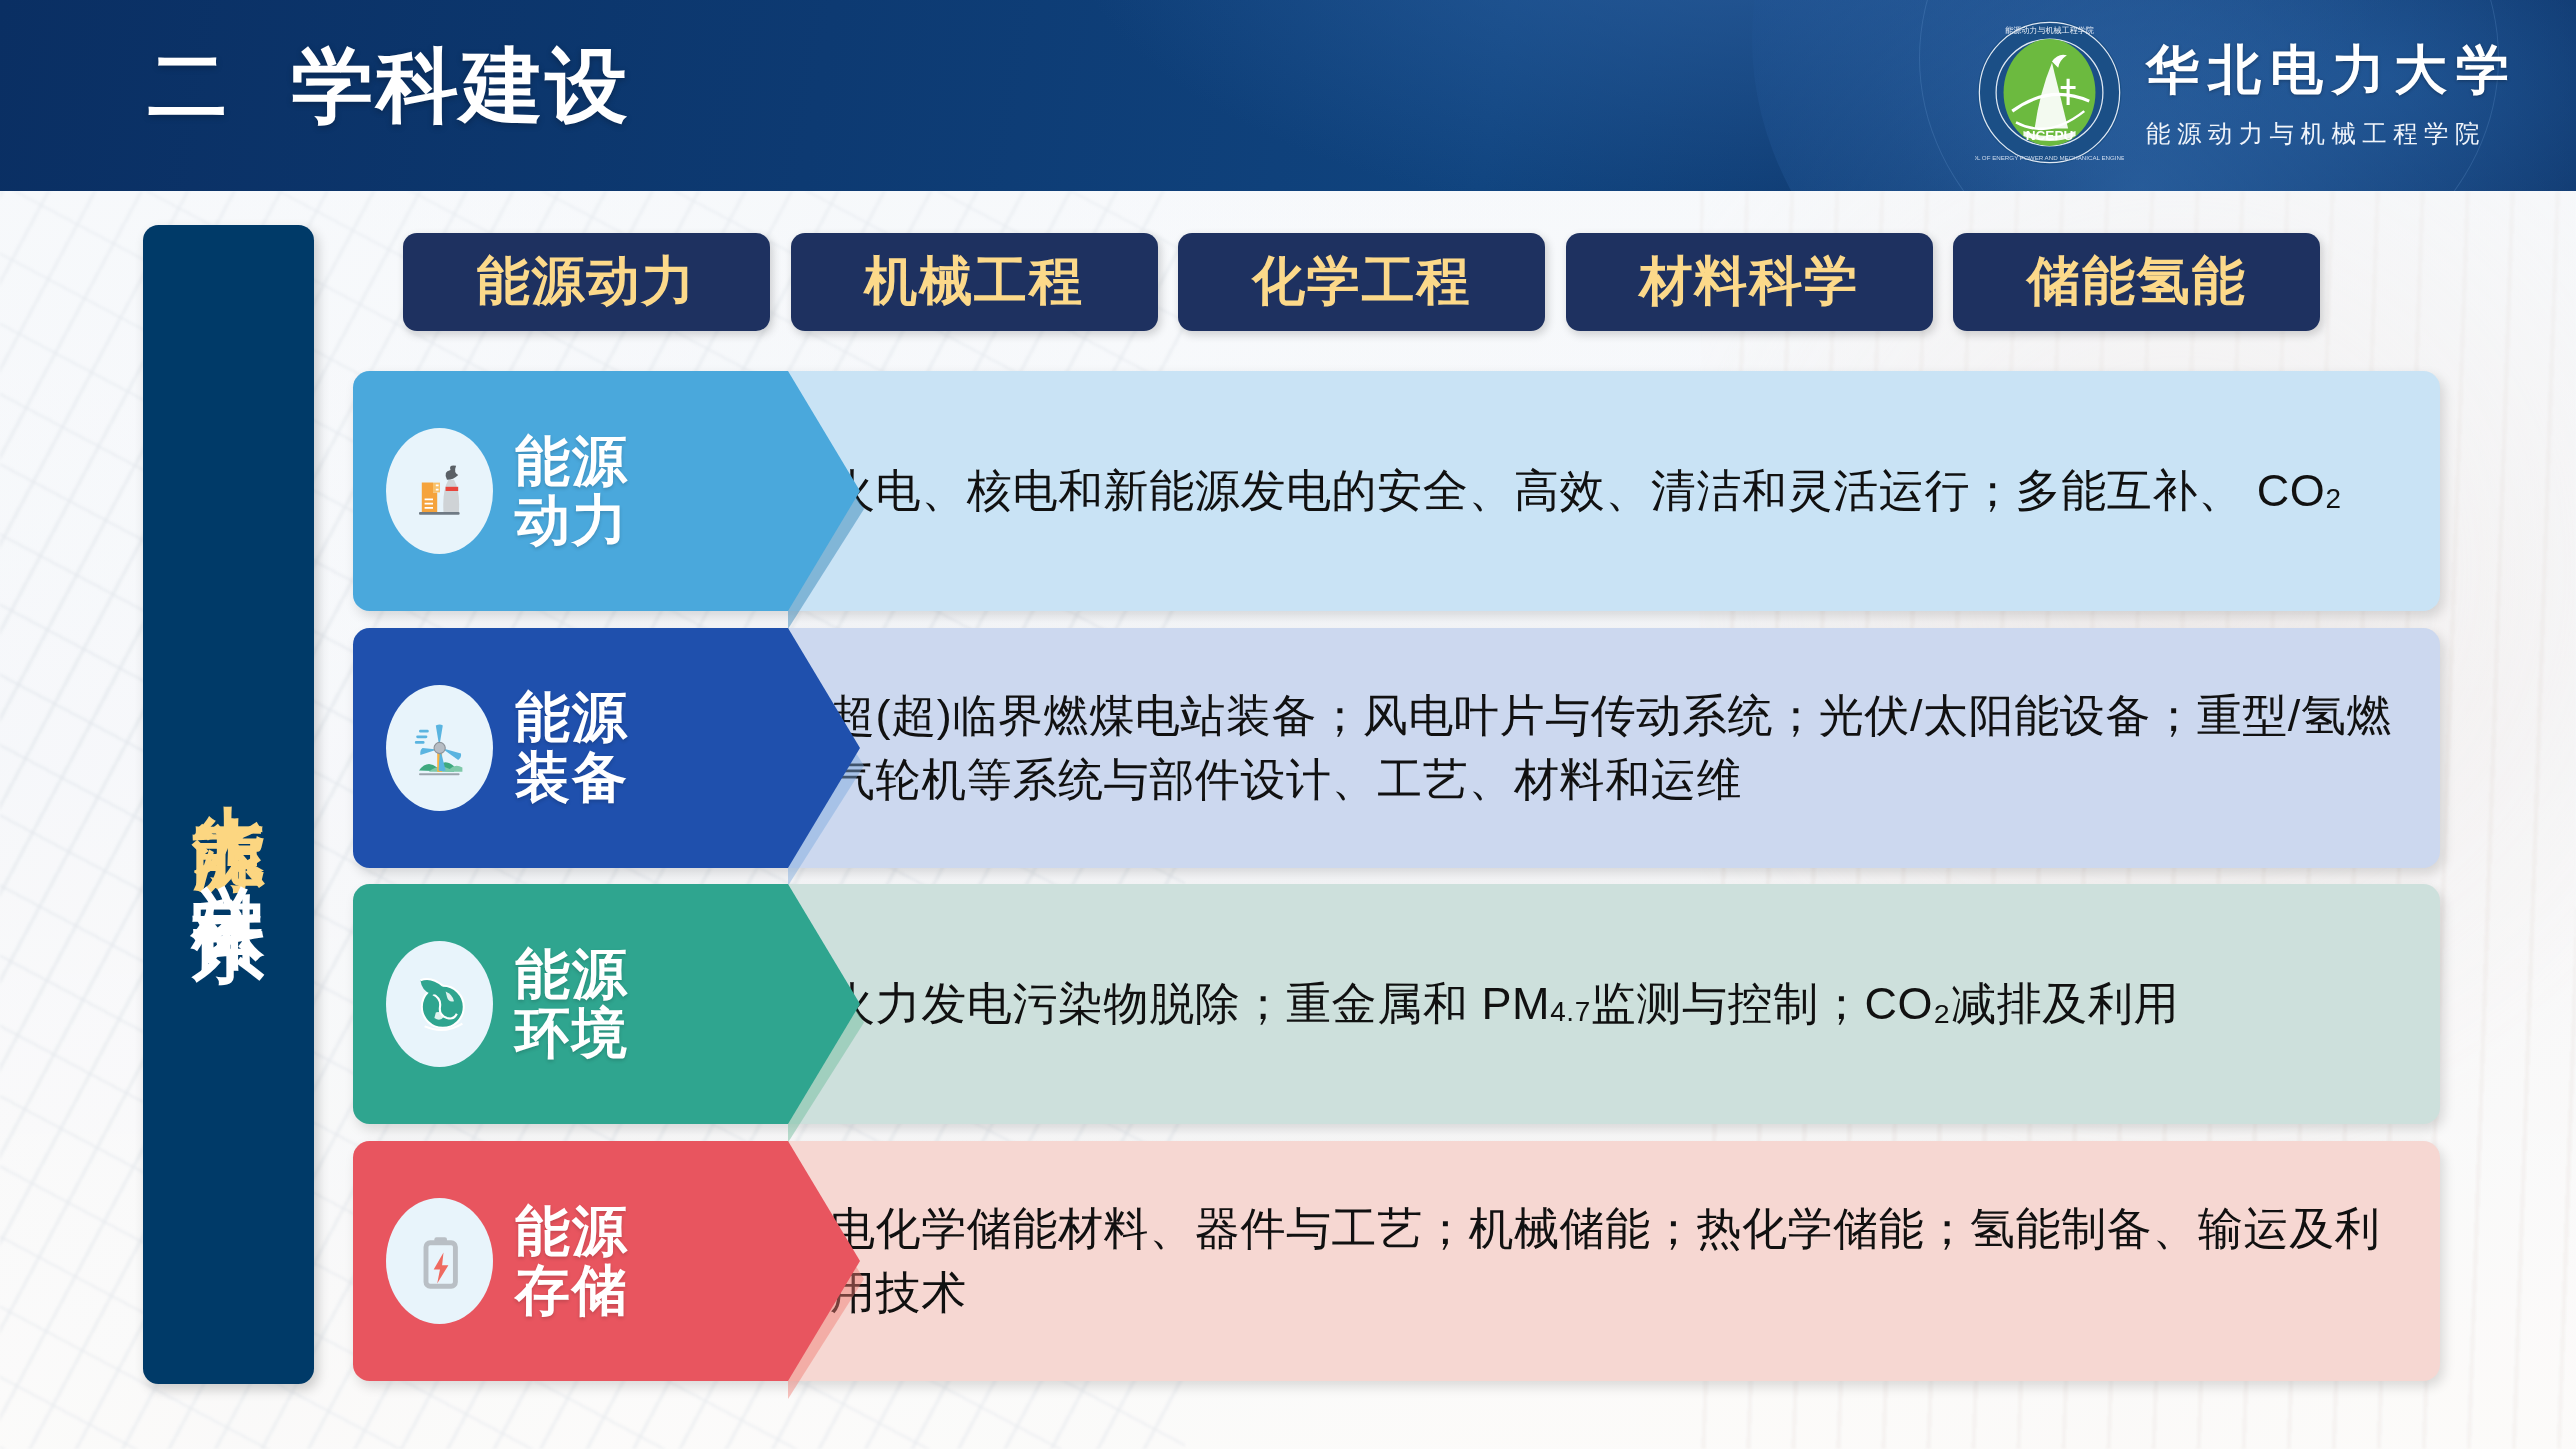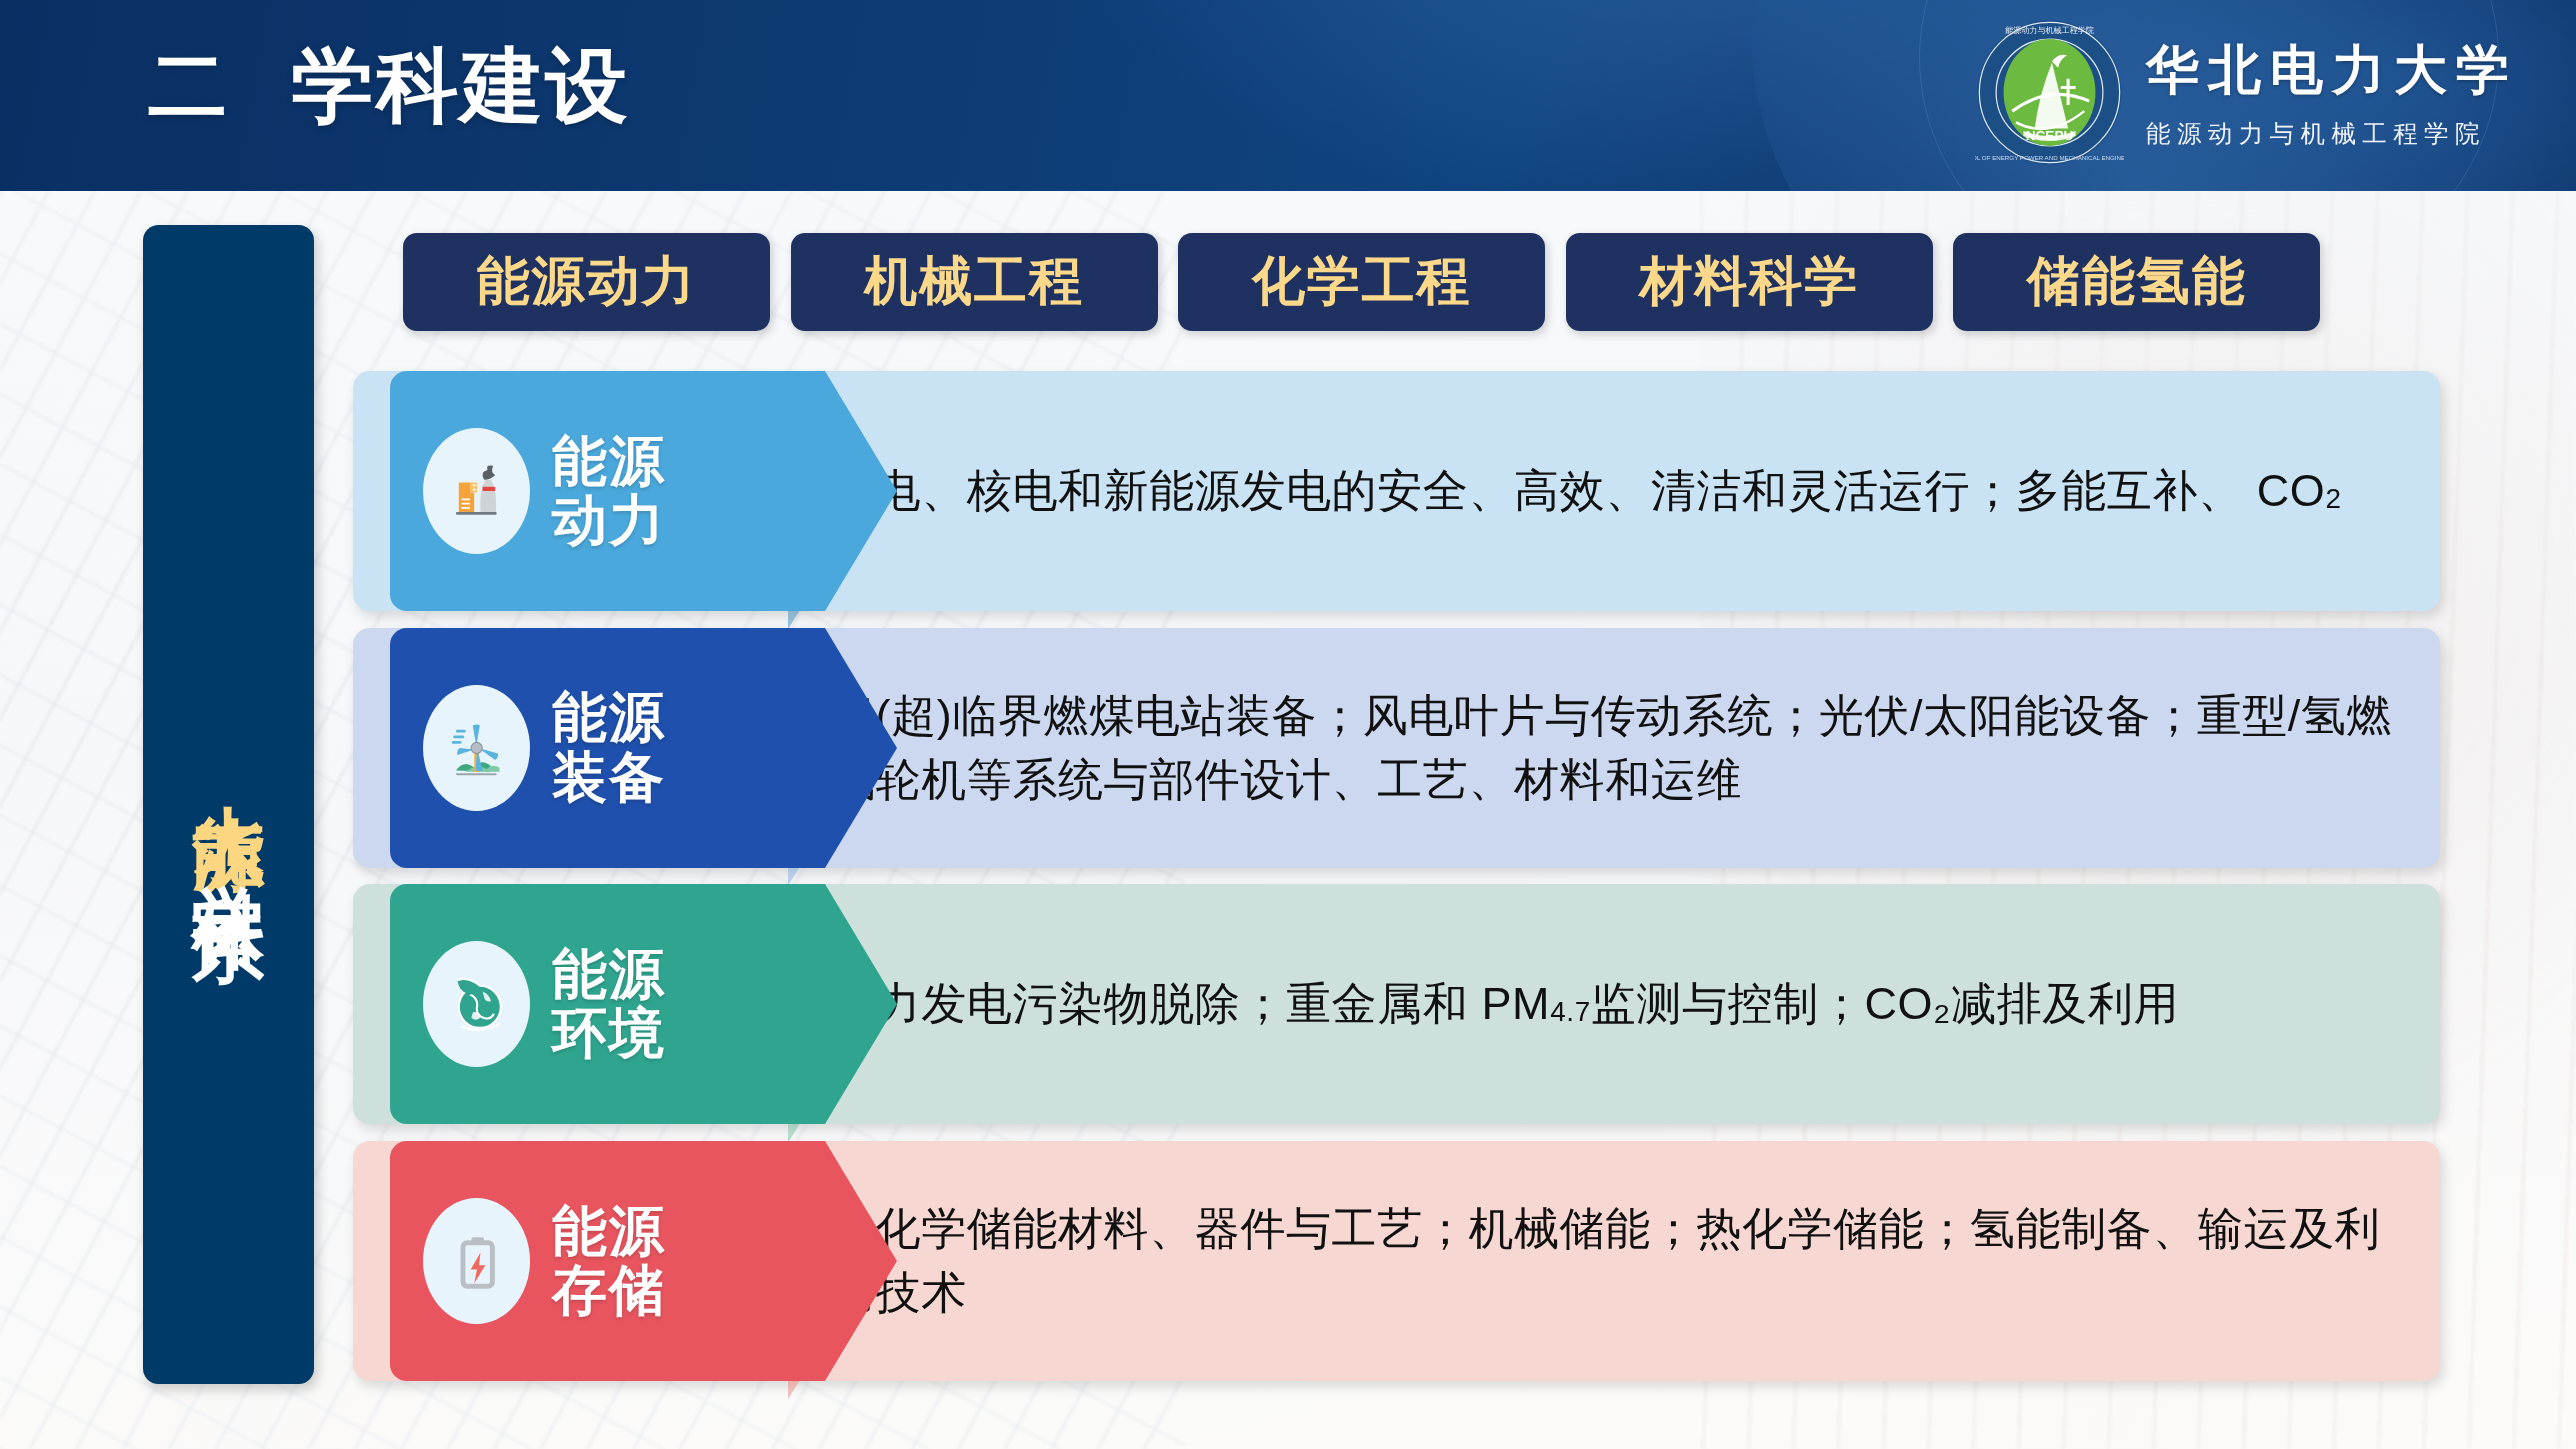--- a/index.html
+++ b/index.html
@@ -144,21 +144,20 @@
   }
   .row-desc sub { font-size: .62em; vertical-align: baseline; position: relative; top: .28em; }
 
   .row-label {
     position: absolute; left: 0; top: 0;
     width: 435px; height: 100%;
     border-radius: 16.7px 0 0 16.7px;
     display: flex; align-items: center;
     padding-left: 33px; gap: 22px;
     z-index: 3;
-    margin-left: 37px;
   }
   .row-label::after {
     content: ""; position: absolute; left: 100%; top: 0;
     width: 0; height: 0;
     border-top: 120px solid transparent;
     border-bottom: 120px solid transparent;
     border-left: 72px solid currentColor;
   }
   .row-shadow {
     position: absolute; left: 435px; top: 18px;

